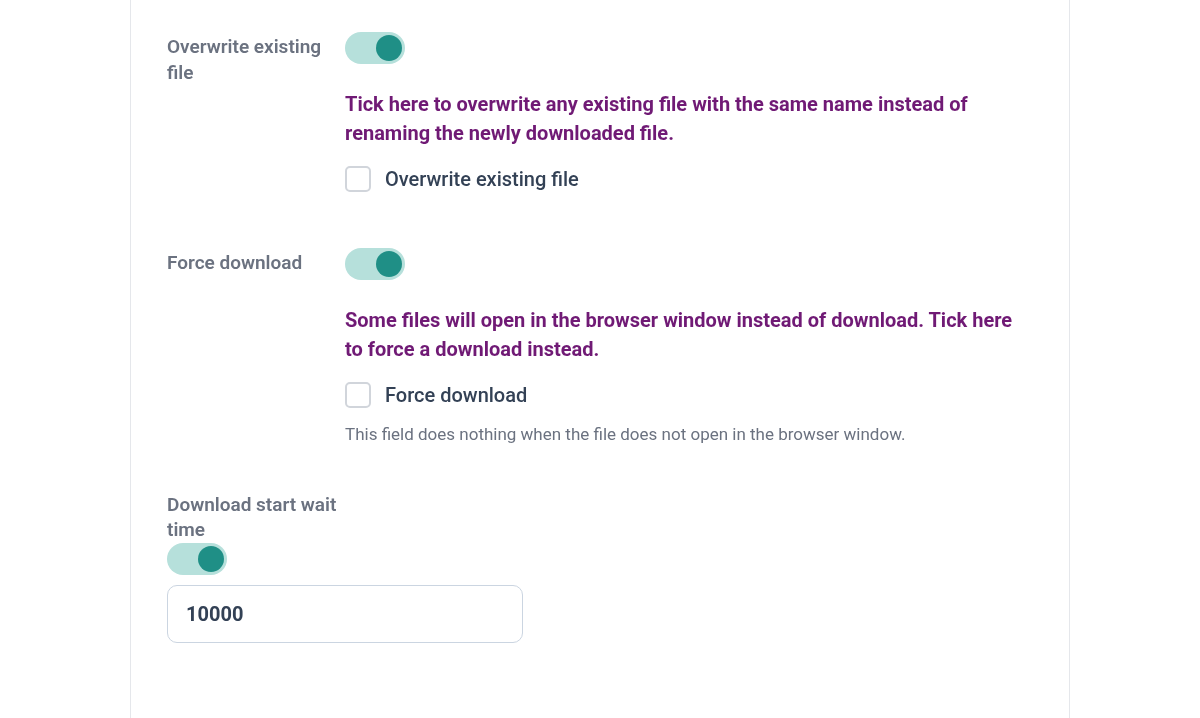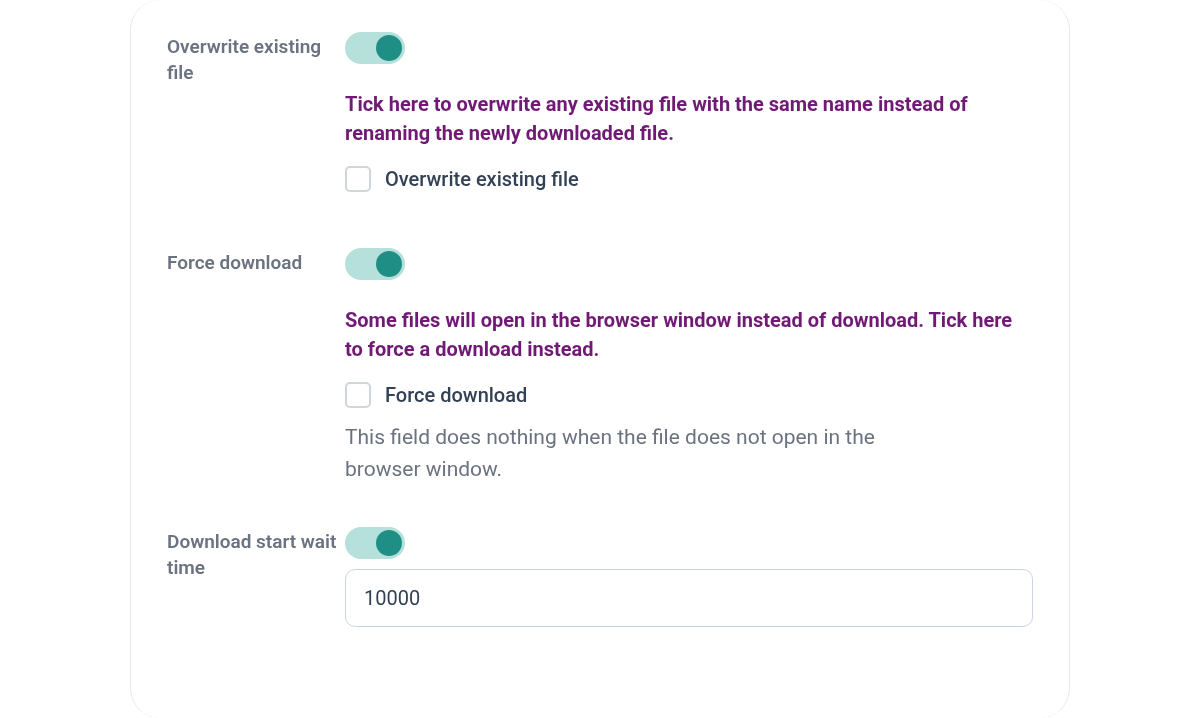--- a/index.html
+++ b/index.html
@@ -1,15 +1,15 @@
 <!DOCTYPE html>
 <html><head>
   <meta charset="utf-8">
   <style>
-    * { box-sizing: border-box; margin: 0; padding: 0; border-radius: 30px; }
+    * { box-sizing: border-box; margin: 0; padding: 0; }
     body {
       font-family: -apple-system, BlinkMacSystemFont, "Segoe UI", Roboto, Helvetica, Arial, sans-serif;
       background: #fff;
       width: 1200px;
       height: 718px;
       overflow: hidden;
     }
     .panel {
       width: 940px;
       margin: 0 auto;
@@ -76,36 +76,36 @@
       background: #fff;
       cursor: pointer;
       flex-shrink: 0;
     }
     .checkbox-label {
       font-size: 20px;
       color: #334155;
       font-weight: 500;
     }
     .hint {
-      font-size: 21px;
+      font-size: 17px;
       color: #6b7280;
       line-height: 1.5;
       font-weight: 400;
       margin-top: 4px;
       max-width: 600px;
     }
     .text-input {
       width: 100%;
       height: 58px;
       border: 1px solid #cbd5e1;
       border-radius: 10px;
       padding: 0 18px;
       font-size: 20px;
       color: #334155;
-      font-weight: 400;
+      font-weight: 700;
       outline: none;
       font-family: inherit;
       margin-top: 6px;
     }
   </style>
 </head>
 <body>
 
 <div class="panel">
 
@@ -131,21 +131,21 @@
       </div>
       <div class="description">Some files will open in the browser window instead of download. Tick here to force a download instead.</div>
       <div class="checkbox-row">
         <div class="checkbox"></div>
         <div class="checkbox-label">Force download</div>
       </div>
       <div class="hint">This field does nothing when the file does not open in the browser window.</div>
     </div>
   </div>
 
-  <div class="setting-row" style="margin-bottom:0;">
+  <div class="setting-row" style="margin-bottom:0;flex-direction:column;">
     <div class="setting-label">Download start wait time</div>
     <div class="setting-body">
       <div class="toggle">
         <div class="toggle-knob"></div>
       </div>
       <input type="text" class="text-input" value="10000" style="">
     </div>
   </div>
 
 </div>

